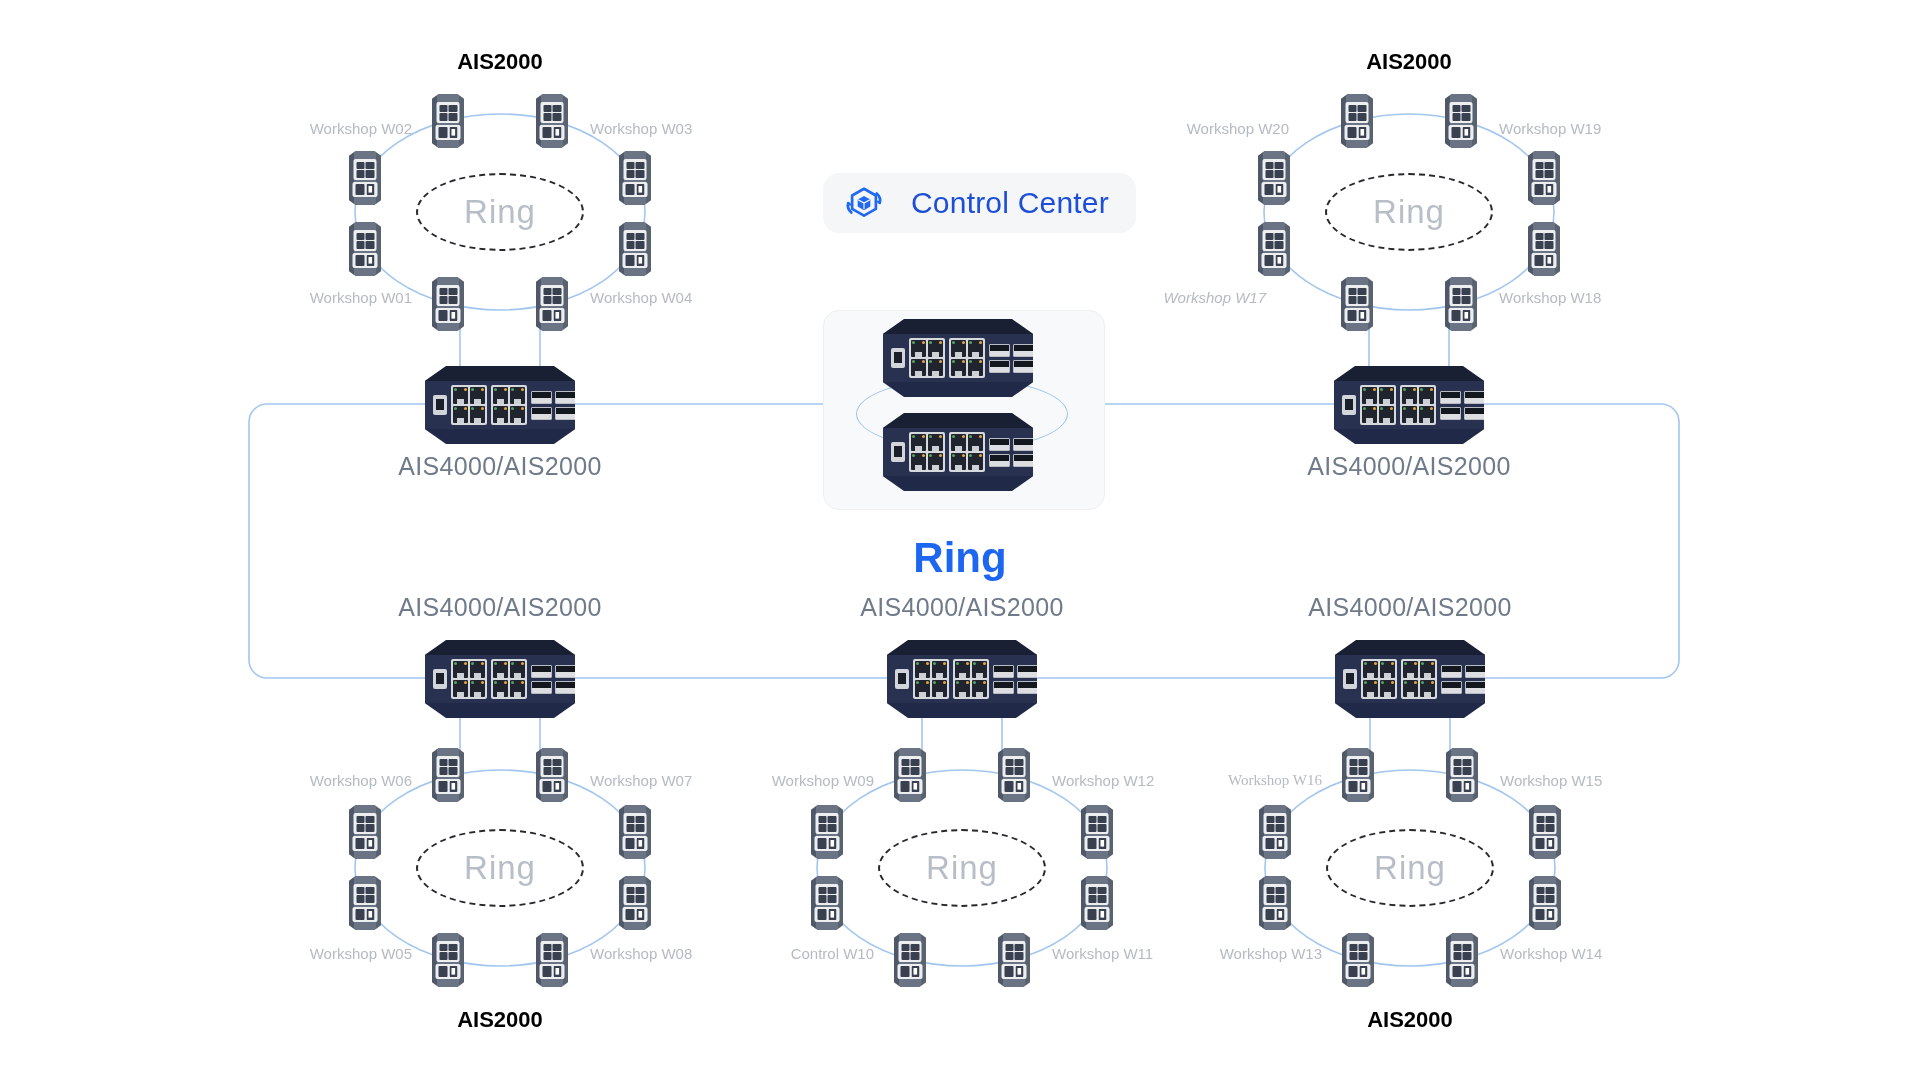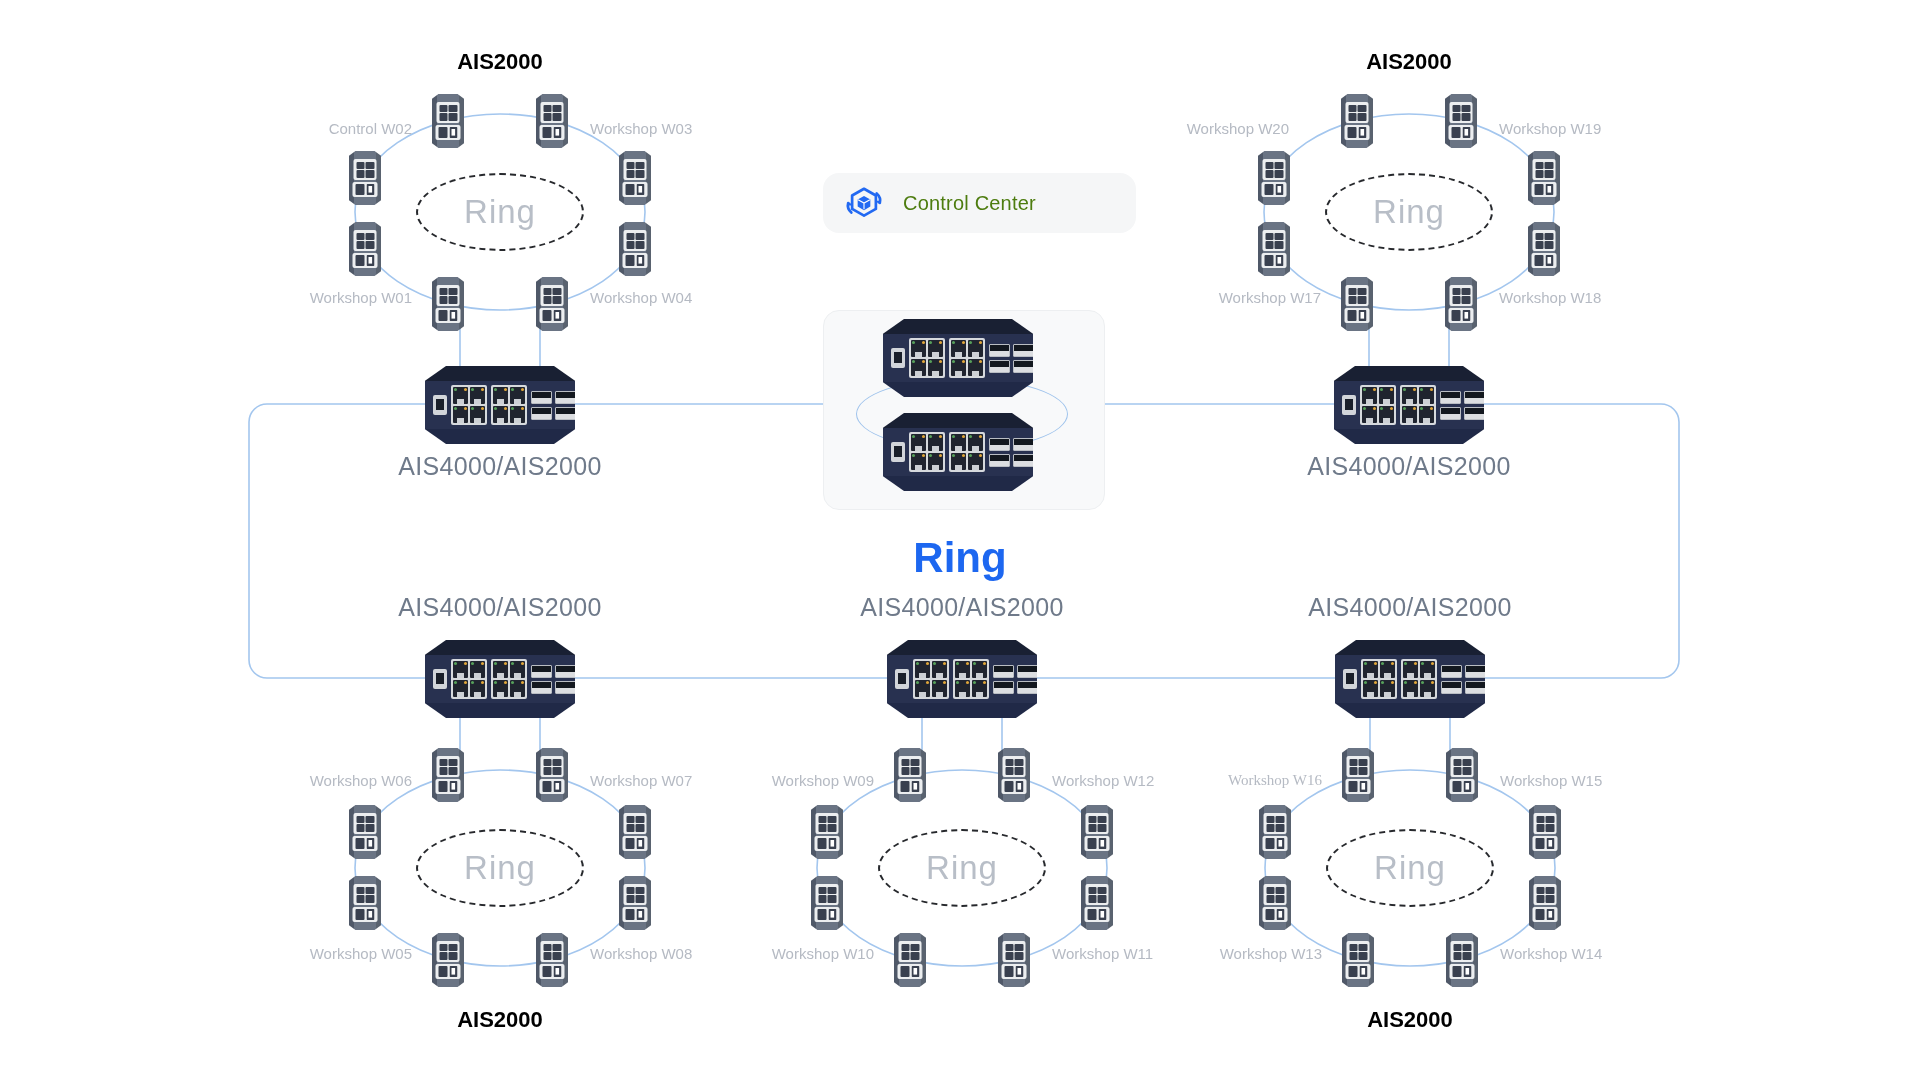--- a/index.html
+++ b/index.html
@@ -20,21 +20,21 @@
     width:168px;height:78px;border:2px dashed #26282c;border-radius:50%;
     display:flex;align-items:center;justify-content:center;z-index:2;background:transparent;
   }
   .ring-dashed .ring-word{font-size:33px;color:#b8bec7;letter-spacing:1px;}
   .backbone-ring-label{width:300px;text-align:center;font-size:42px;font-weight:700;z-index:6;}
   
   .cc-pill{
     left:823px;top:173px;width:313px;height:60px;border-radius:16px;background:#f5f6f7;
     display:flex;align-items:center;padding-left:22px;z-index:6;
   }
-  .cc-pill .cc-text{font-size:20px;font-weight:500;color:#4d7c0f;margin-left:20px;letter-spacing:.2px;}
+  .cc-pill .cc-text{font-size:30px;font-weight:500;color:#1d4ed8;margin-left:28px;letter-spacing:.2px;}
   
   .core-box{
     left:823px;top:310px;width:282px;height:200px;border-radius:16px;
     background:#f8f9fa;border:1px solid #edeff1;z-index:3;
   }
   .core-box .pair-ellipse{
     position:absolute;left:32px;top:67px;width:210px;height:70px;
     border:1.6px solid #9fc3ec;border-radius:50%;
   }
   
@@ -208,21 +208,21 @@
         <span></span>
         <span></span>
         <span></span>
         <span></span>
       </span>
       <span class="p2">
         <span></span>
         <span></span>
       </span>
     </div>
-    <div class="workshop-label left abs" style="left: 192px; top: 120px;">Control W02</div>
+    <div class="workshop-label left abs" style="left: 192px; top: 120px;">Workshop W02</div>
     <div class="workshop-label right abs" style="left: 590px; top: 120px;">Workshop W03</div>
     <div class="workshop-label left abs" style="left: 192px; top: 289px;">Workshop W01</div>
     <div class="workshop-label right abs" style="left: 590px; top: 289px;">Workshop W04</div>
     <div class="cluster-title abs" style="left: 1259px; top: 49px;">AIS2000</div>
     <div class="core-switch abs" style="left: 1334px; top: 366px; z-index: 4;">
       <div class="core-face">
         <span class="console-port"></span>
         <span class="rj-group">
           <span class="rj"></span>
           <span class="rj"></span>
@@ -338,21 +338,21 @@
         <span></span>
         <span></span>
       </span>
       <span class="p2">
         <span></span>
         <span></span>
       </span>
     </div>
     <div class="workshop-label left abs" style="left: 1069px; top: 120px;">Workshop W20</div>
     <div class="workshop-label right abs" style="left: 1499px; top: 120px;">Workshop W19</div>
-    <div class="workshop-label left abs" style="left: 1101px; top: 289px;">Workshop W17</div>
+    <div class="workshop-label left abs" style="left: 1046px; top: 289px; font-style: italic;">Workshop W17</div>
     <div class="workshop-label right abs" style="left: 1499px; top: 289px;">Workshop W18</div>
     <div class="cluster-title abs" style="left: 350px; top: 1007px;">AIS2000</div>
     <div class="core-switch abs" style="left: 425px; top: 640px; z-index: 4;">
       <div class="core-face">
         <span class="console-port"></span>
         <span class="rj-group">
           <span class="rj"></span>
           <span class="rj"></span>
           <span class="rj"></span>
           <span class="rj"></span>
@@ -593,21 +593,21 @@
         <span></span>
         <span></span>
       </span>
       <span class="p2">
         <span></span>
         <span></span>
       </span>
     </div>
     <div class="workshop-label left abs" style="left: 654px; top: 772px;">Workshop W09</div>
     <div class="workshop-label right abs" style="left: 1052px; top: 772px;">Workshop W12</div>
-    <div class="workshop-label left abs" style="left: 654px; top: 945px;">Workshop W10</div>
+    <div class="workshop-label left abs" style="left: 654px; top: 945px;">Control W10</div>
     <div class="workshop-label right abs" style="left: 1052px; top: 945px;">Workshop W11</div>
     <div class="cluster-title abs" style="left: 1260px; top: 1007px;">AIS2000</div>
     <div class="core-switch abs" style="left: 1335px; top: 640px; z-index: 4;">
       <div class="core-face">
         <span class="console-port"></span>
         <span class="rj-group">
           <span class="rj"></span>
           <span class="rj"></span>
           <span class="rj"></span>
           <span class="rj"></span>

